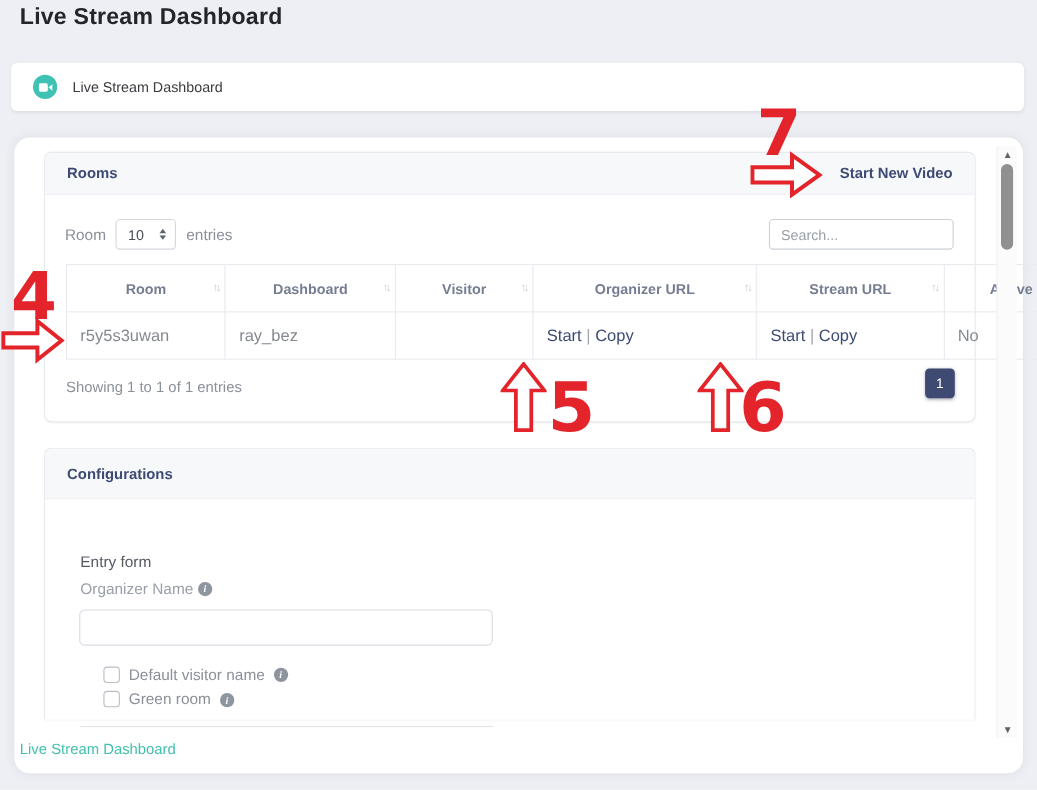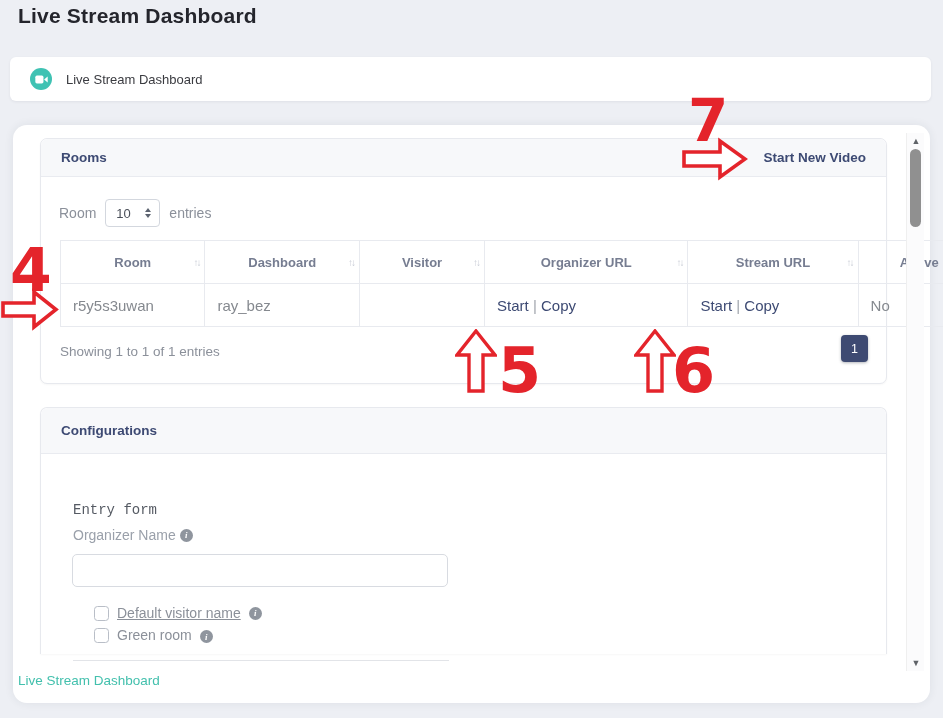--- a/index.html
+++ b/index.html
@@ -75,34 +75,34 @@
   .link-sep { color:#a2a6ae; }
   .showing-info { position:absolute; left:19px; top:167px; font-size:13.5px; color:#8b909a; }
   .page-btn { position:absolute; left:800px; top:158px; width:27px; height:27px;
     background:#3e4a72; border-radius:4px; color:#fff; font-size:12.5px;
     display:flex; align-items:center; justify-content:center;
     box-shadow:0 1px 3px rgba(40,45,60,.35); cursor:pointer; }
   
   .config-card { top:282px; height:247px; border-radius:7px 7px 0 0; border-bottom:none; }
   .config-head { height:46px; }
   .config-body { position:relative; height:250px; }
-  .entry-form-label { position:absolute; left:32px; top:48px; font-size:14px; color:#555a63;font-family:Liberation Mono, monospace; }
+  .entry-form-label { position:absolute; left:32px; top:48px; font-size:14px; color:#555a63; }
   .org-name-label { position:absolute; left:32px; top:73px; font-size:14px; color:#9aa0aa;
     display:flex; align-items:center; gap:4px; }
   .info-ic { display:inline-flex; width:13px; height:13px; border-radius:50%;
     background:#8f959e; color:#fff; font-size:9px; font-style:italic; font-weight:bold;
     align-items:center; justify-content:center; font-family:"Liberation Serif",serif; }
   .org-name-input { position:absolute; left:31px; top:100px; width:376px; height:33px;
     border:1px solid #d8dbe1; border-radius:5px; padding:0 10px; font-size:13.5px;
     color:#4a4f59; font-family:inherit; }
   .chk-row { position:absolute; left:53px; display:flex; align-items:center; gap:8px;
     font-size:14px; color:#8b9099; }
   .chk-box { width:15px; height:15px; border:1px solid #b9bec7; border-radius:3.5px;
     background:#fff; cursor:pointer; flex:none; }
-  .chk-row-1 { top:151px;text-decoration:underline; } .chk-row-2 { top:173px;align-items:flex-end; }
+  .chk-row-1 { top:151px; } .chk-row-2 { top:173px;align-items:flex-end; }
   .config-divider { position:absolute; left:32px; top:206px; width:376px;
     border-top:1px solid #e2e4e8; }
   .footer-link { position:absolute; left:5px; top:548px; font-size:13.5px;
     color:#43c0ad; cursor:pointer; text-decoration:none; }
   
   .anno { position:absolute; z-index:50; pointer-events:none; }
   .anno-num { color:#e4242b; font-weight:bold; font-family:"DejaVu Sans",sans-serif;
     line-height:1; }
   .n4 { left:10px; top:240px; font-size:60px; }
   .n5 { left:498px; top:340px; font-size:62px; }
@@ -140,20 +140,21 @@
         <span>Room</span>
         <div class="len-select">
           <span>10</span>
           <span class="spin">
               <i class="up"></i>
               <i class="dn"></i>
             </span>
         </div>
         <span>entries</span>
       </div>
+      <input class="search-input" type="text" placeholder="Search..." style="">
 
       <table class="rooms-table">
         <colgroup>
           <col style="width:15.7%">
             <col style="width:16.8%">
             <col style="width:13.6%">
           <col style="width:22.1%">
             <col style="width:18.5%">
             <col style="width:13.3%">
         </colgroup>

